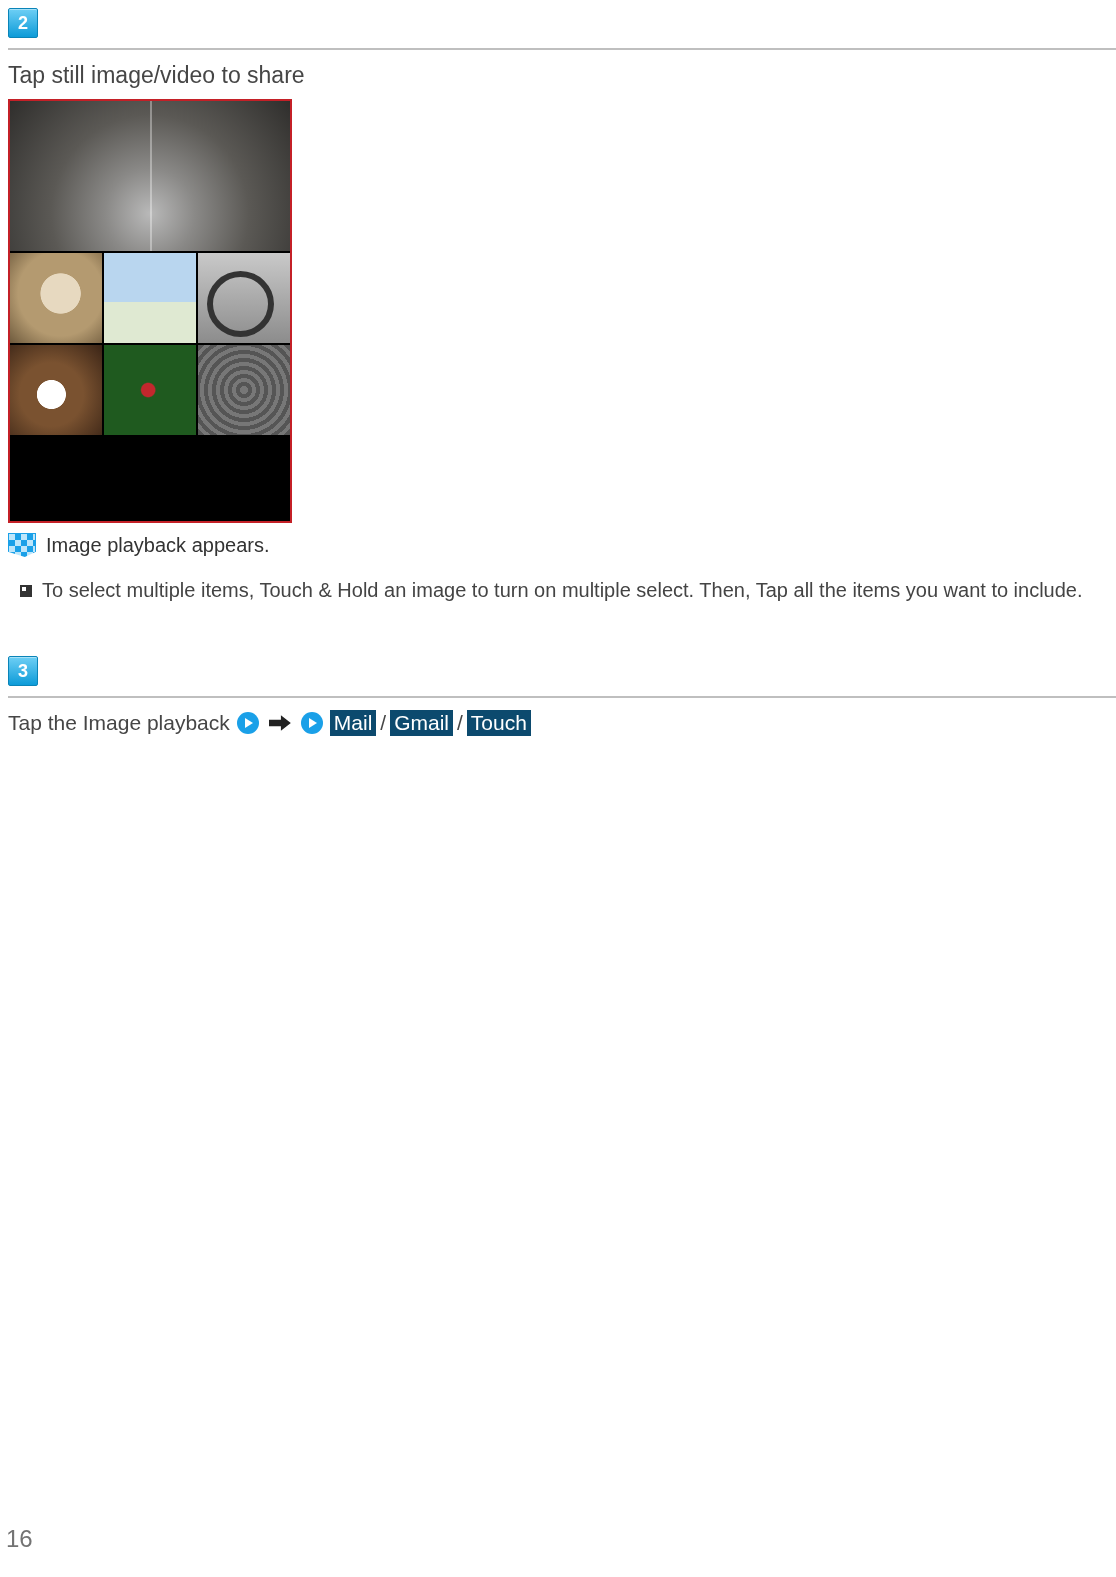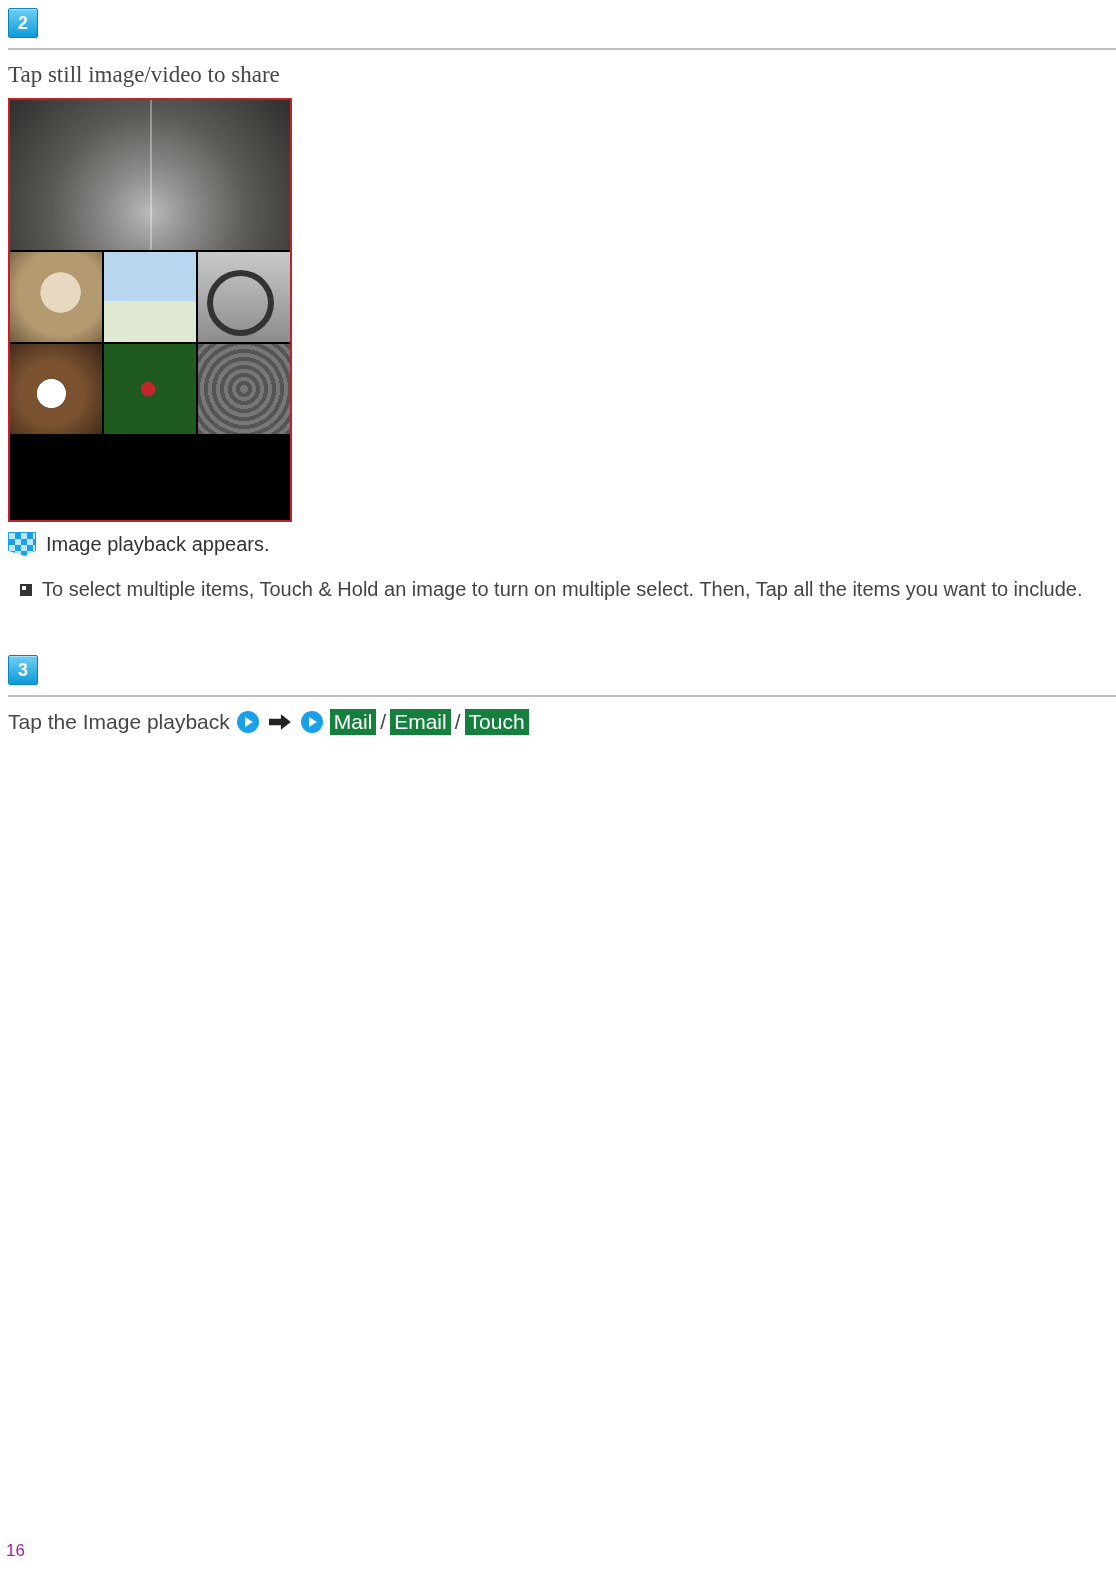--- a/index.html
+++ b/index.html
@@ -32,21 +32,20 @@
   }
   hr.sep {
     border: none;
     border-top: 2px solid #bfbfbf;
     margin: 0 0 12px 0;
   }
   .step-title {
     font-size: 23px;
     color: #464646;
     margin: 0 0 10px 0;
-    font-family: Liberation Serif, serif;
   }
   .thumb-wrap {
     width: 280px;
     height: 420px;
     border: 2px solid #c42027;
     background: #000;
     position: relative;
     overflow: hidden;
     margin-bottom: 10px;
   }
@@ -127,24 +126,24 @@
     margin: 0 3px;
   }
   .arrow-icon::before{
     content:"";width:0;height:0;border-left:8px solid #fff;border-top:5px solid transparent;border-bottom:5px solid transparent;margin-left:2px;
   }
   .share-icon{
     width:22px;height:22px;background:#222;position:relative;margin:0 3px;
     clip-path: polygon(0 35%, 55% 35%, 55% 15%, 100% 50%, 55% 85%, 55% 65%, 0 65%);
   }
   .pill {
-    background:#15803d;color:#fff;padding:1px 4px;text-align:center;
+    background:#0c4a6e;color:#fff;padding:1px 4px;text-align:center;
   }
   .page-num{
-    position:absolute; left:6px; bottom:16px; font-size:17px; color:#a21caf;
+    position:absolute; left:6px; bottom:24px; font-size:24px; color:#737373;
   }
   .container{position:relative;min-height:1577px;width:1116px;}
 </style>
 </head>
 <body>
 <div class="container">
 <div class="page">
 
   <div class="step-badge">2</div>
   <hr class="sep">
@@ -178,20 +177,20 @@
   <div class="step-badge">3</div>
   <hr class="sep">
 
   <div class="inline-row">
     <span>Tap the Image playback</span>
     <span class="arrow-icon"></span>
     <span class="share-icon"></span>
     <span class="arrow-icon"></span>
     <span class="pill">Mail</span>
         <span>/</span>
-        <span class="pill">Email</span>
+        <span class="pill">Gmail</span>
         <span>/</span>
         <span class="pill">Touch</span>
   </div>
 
 </div>
 <div class="page-num">16</div>
 </div>
 
 </body></html>

